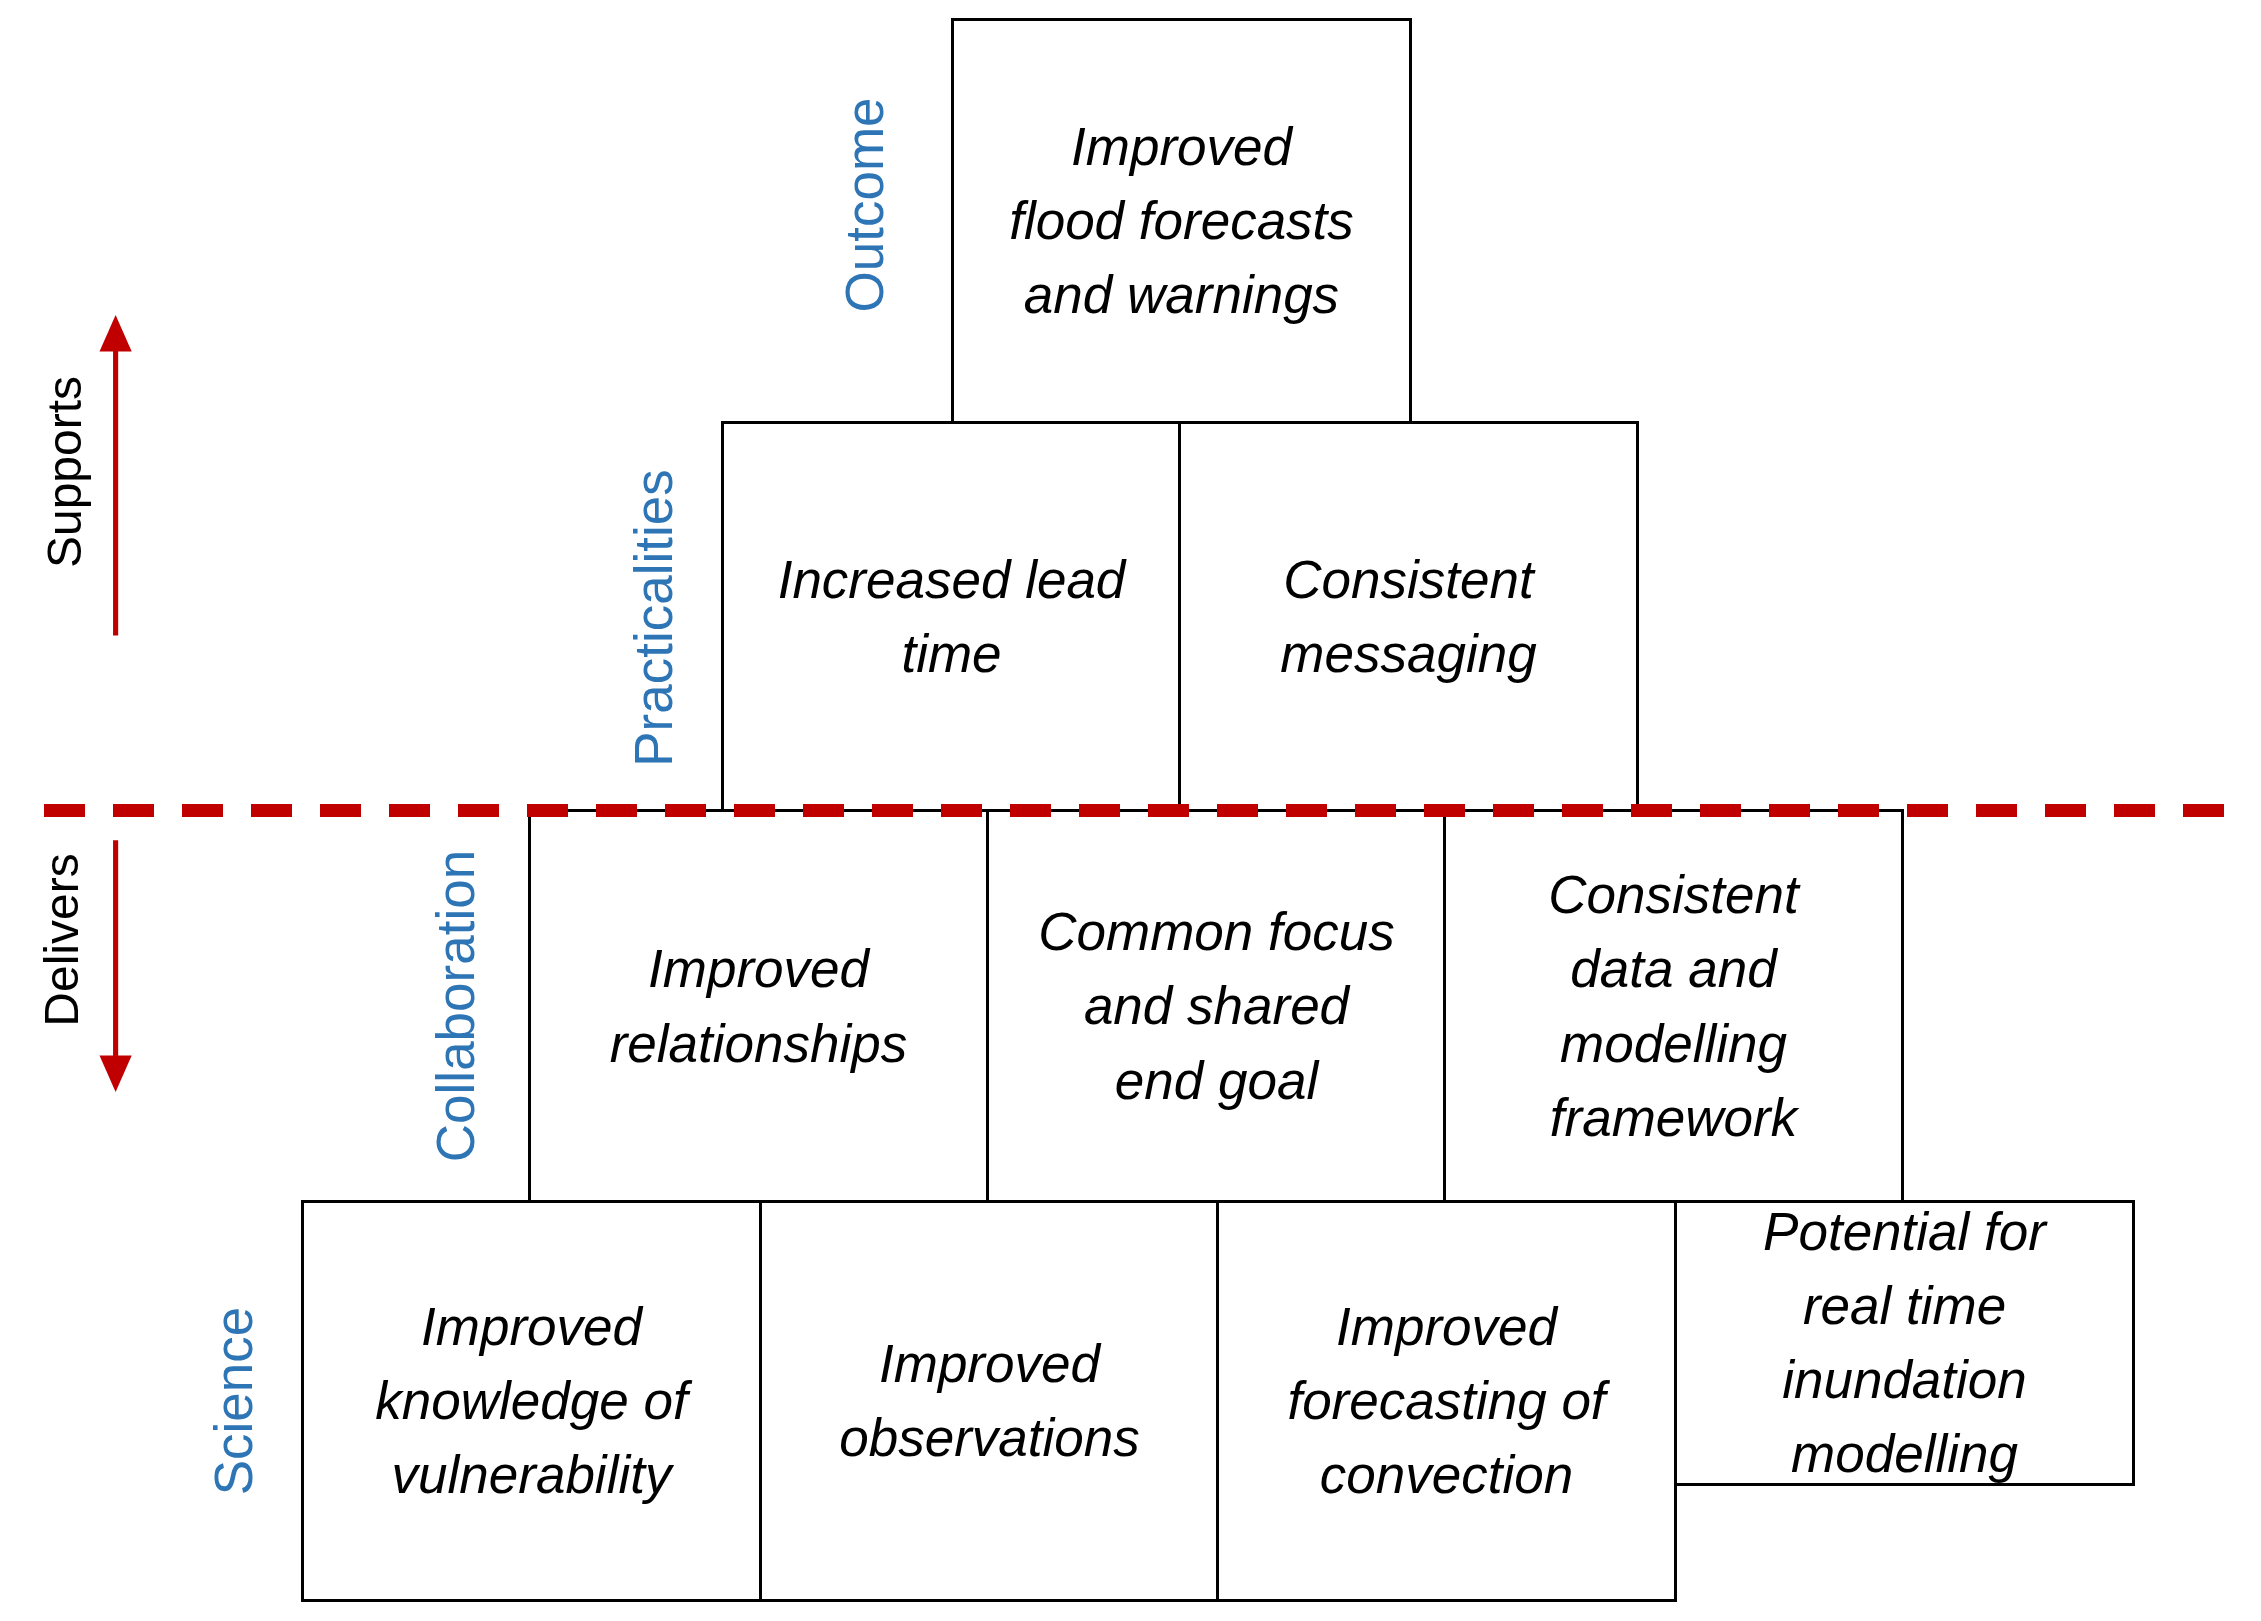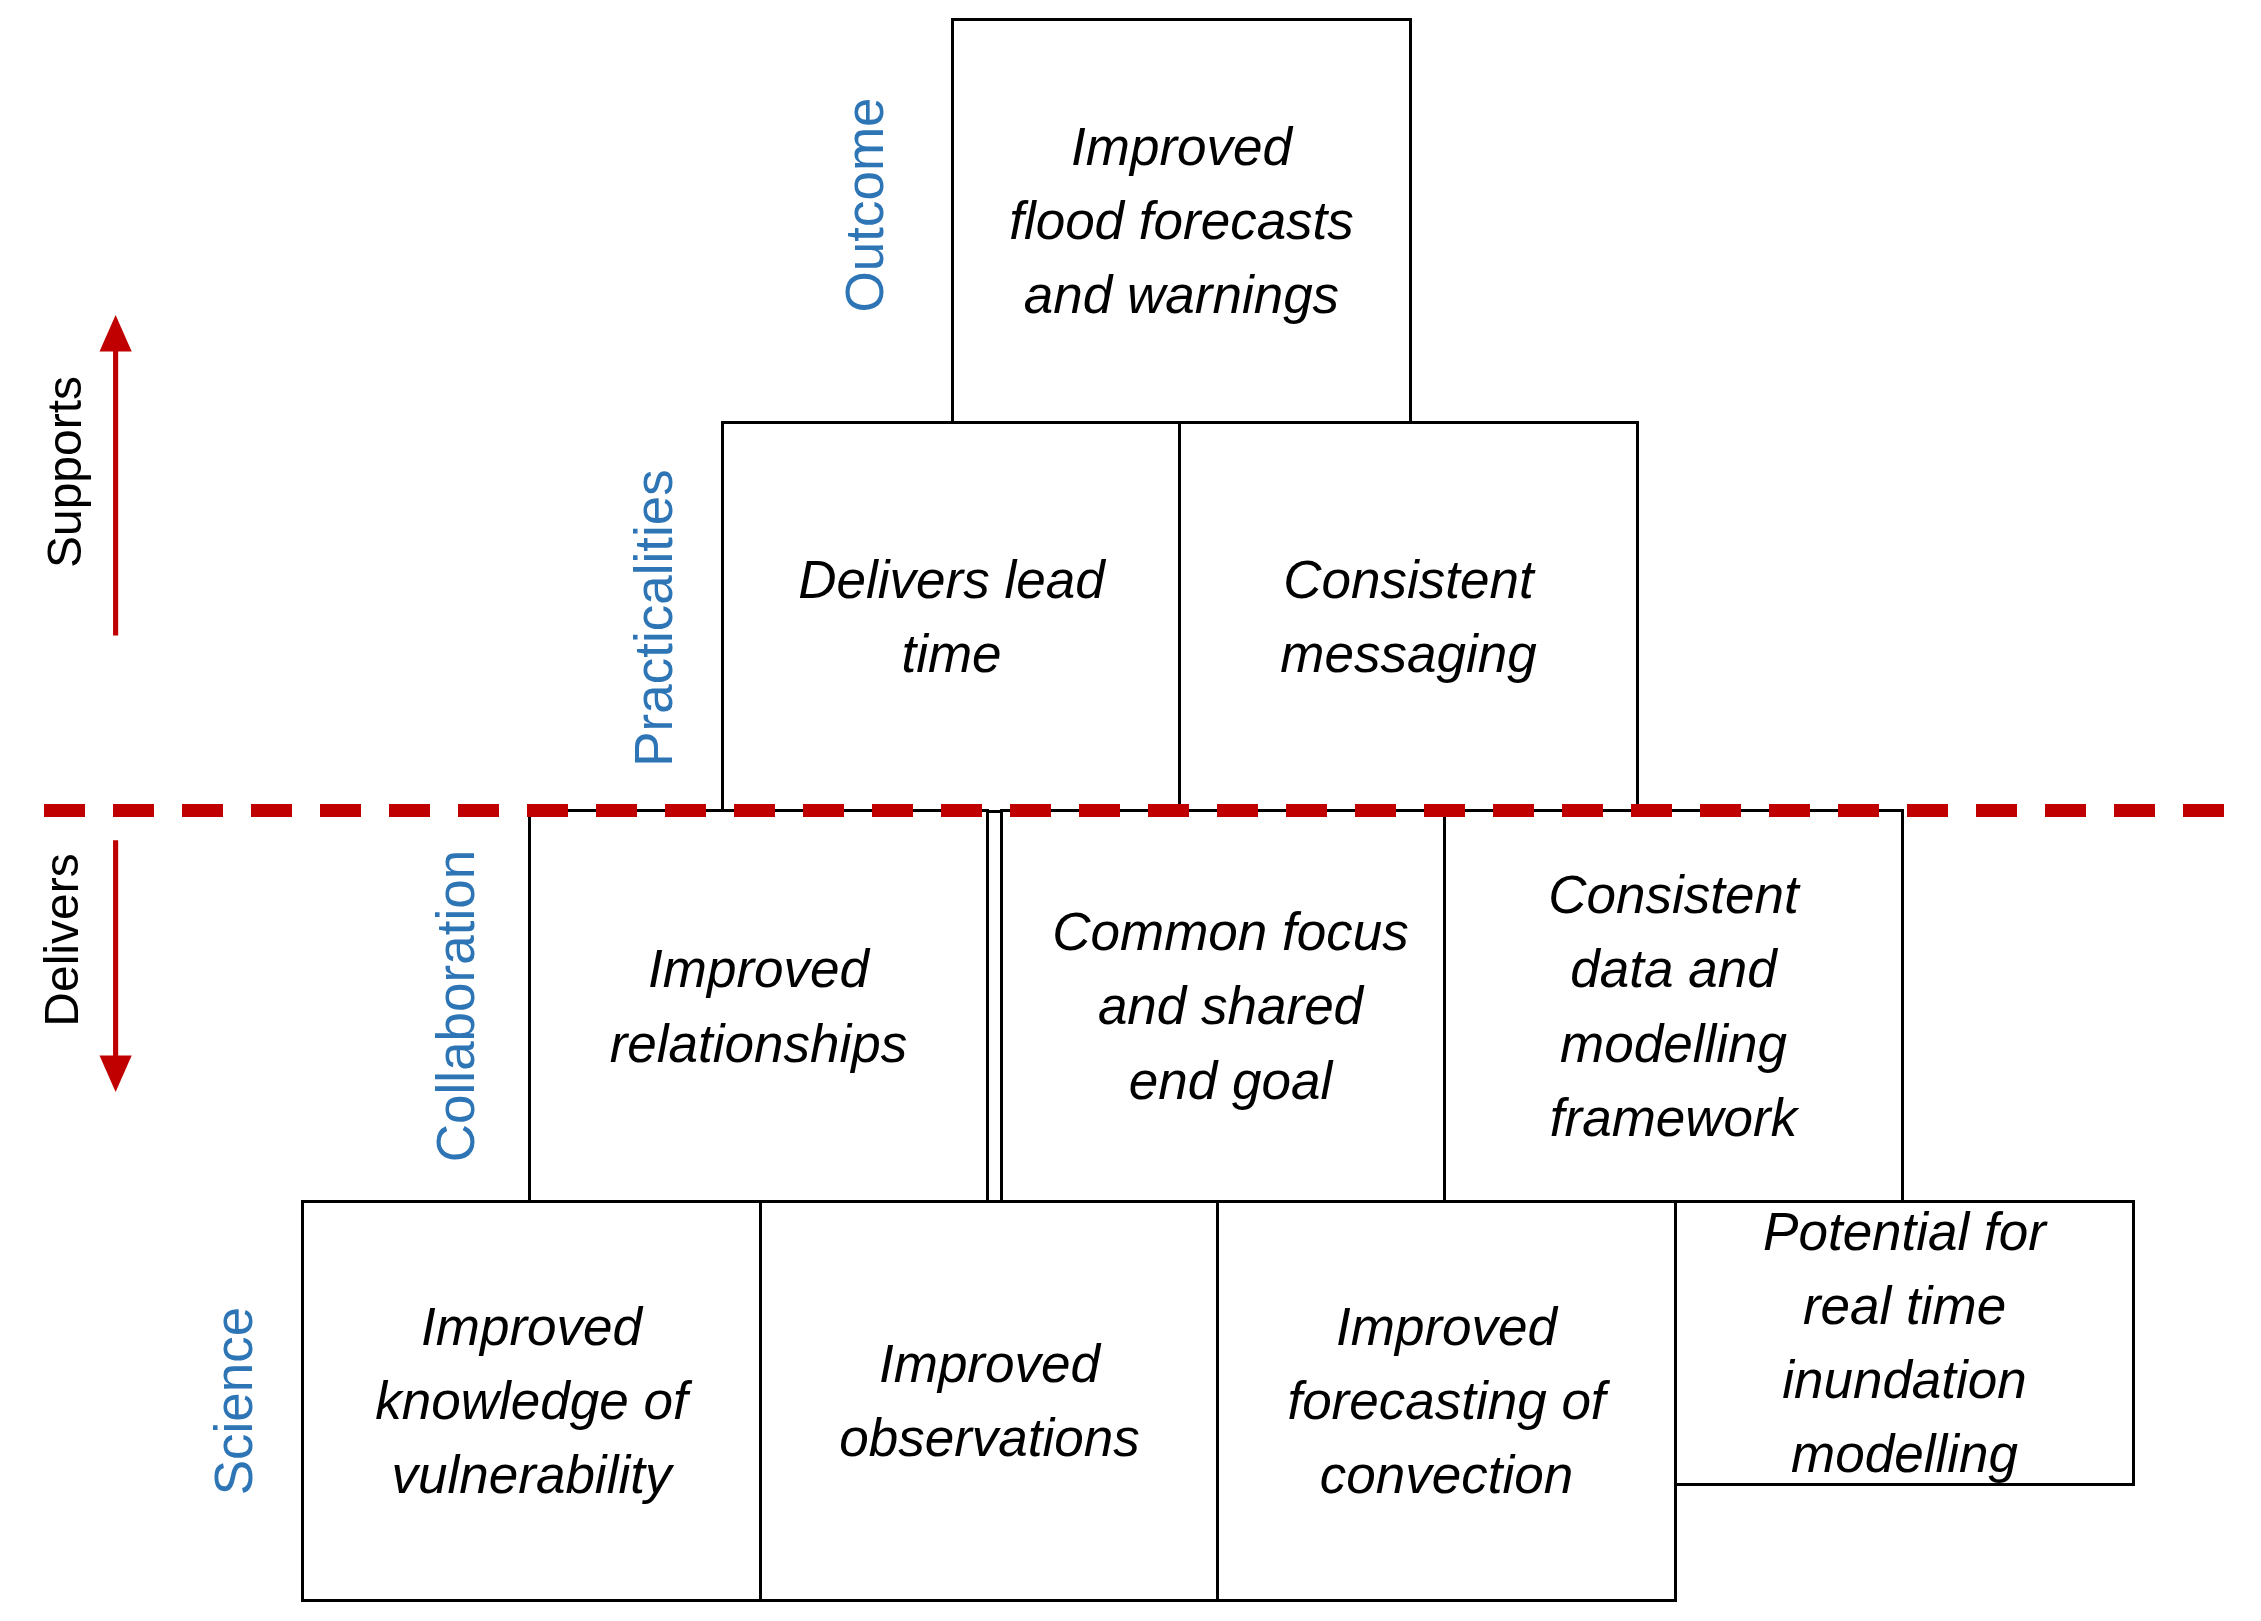--- a/index.html
+++ b/index.html
@@ -25,21 +25,21 @@
     text-align:center;
     white-space:pre-line;
     font-size:53px;line-height:1.4;color:var(--ink);
     z-index:1;
     font-style:italic;
   }
   .r1b1{left:951px;top:18.3px;width:461px;height:406px;}
   .r2b1{left:721px;top:421px;width:461px;height:392px;}
   .r2b2{left:1178px;top:421px;width:461px;height:392px;}
   .r3b1{left:528px;top:809px;width:461px;height:395px;}
-  .r3b2{left:986px;top:809px;width:461px;height:395px;margin-left:14px;}
+  .r3b2{left:986px;top:809px;width:461px;height:395px;}
   .r3b3{left:1443px;top:809px;width:461px;height:395px;}
   .r4b1{left:301px;top:1200px;width:461px;height:402px;}
   .r4b2{left:759px;top:1200px;width:461px;height:402px;}
   .r4b3{left:1216px;top:1200px;width:461px;height:402px;}
   .r4b4{left:1674px;top:1200px;width:461px;height:286px;}
 
   .vlabel{
     position:absolute;
     transform-origin:0 0;
     transform:rotate(-90deg) translate(-50%,-50%);
@@ -91,21 +91,21 @@
 
   <div class="vlabel lbl-outcome">Outcome</div>
   <div class="vlabel lbl-practicalities">Practicalities</div>
   <div class="vlabel lbl-collaboration">Collaboration</div>
   <div class="vlabel lbl-science">Science</div>
 
   <div class="box r1b1">Improved
 flood forecasts
 and warnings</div>
 
-  <div class="box r2b1">Delivers lead
+  <div class="box r2b1">Increased lead
 time</div>
   <div class="box r2b2">Consistent
 messaging</div>
 
   <div class="box r3b1">Improved
 relationships</div>
   <div class="box r3b2">Common focus
 and shared
 end goal</div>
   <div class="box r3b3">Consistent

